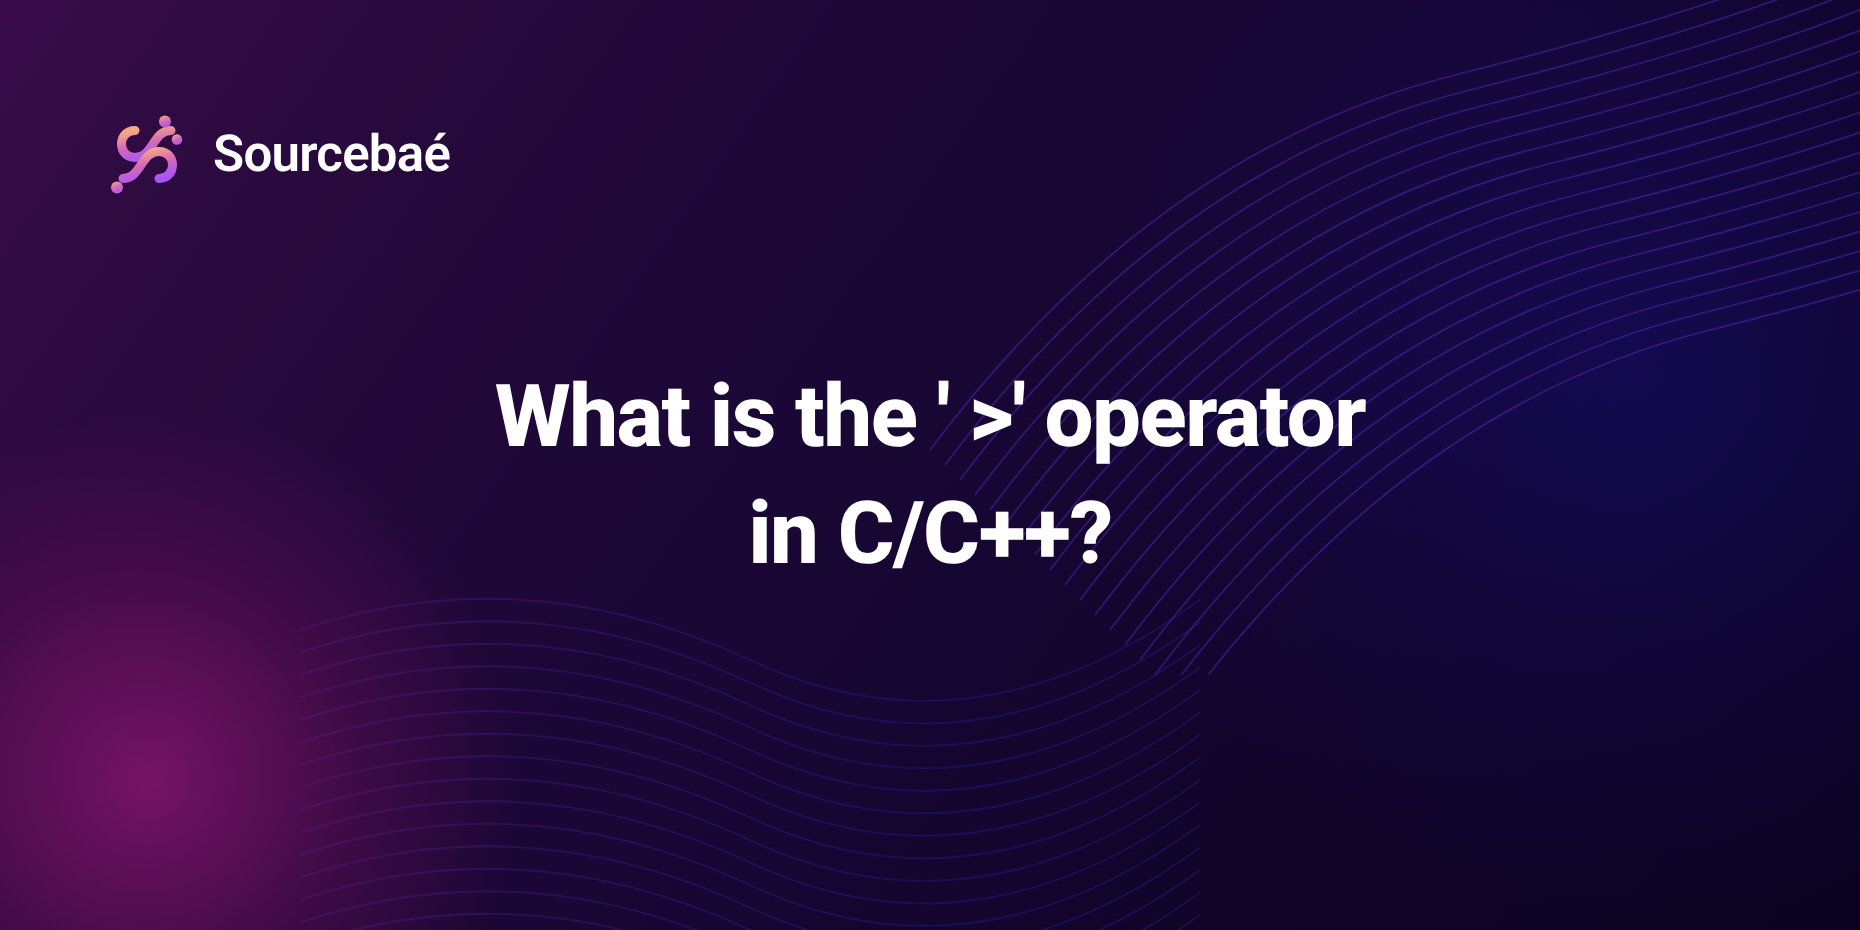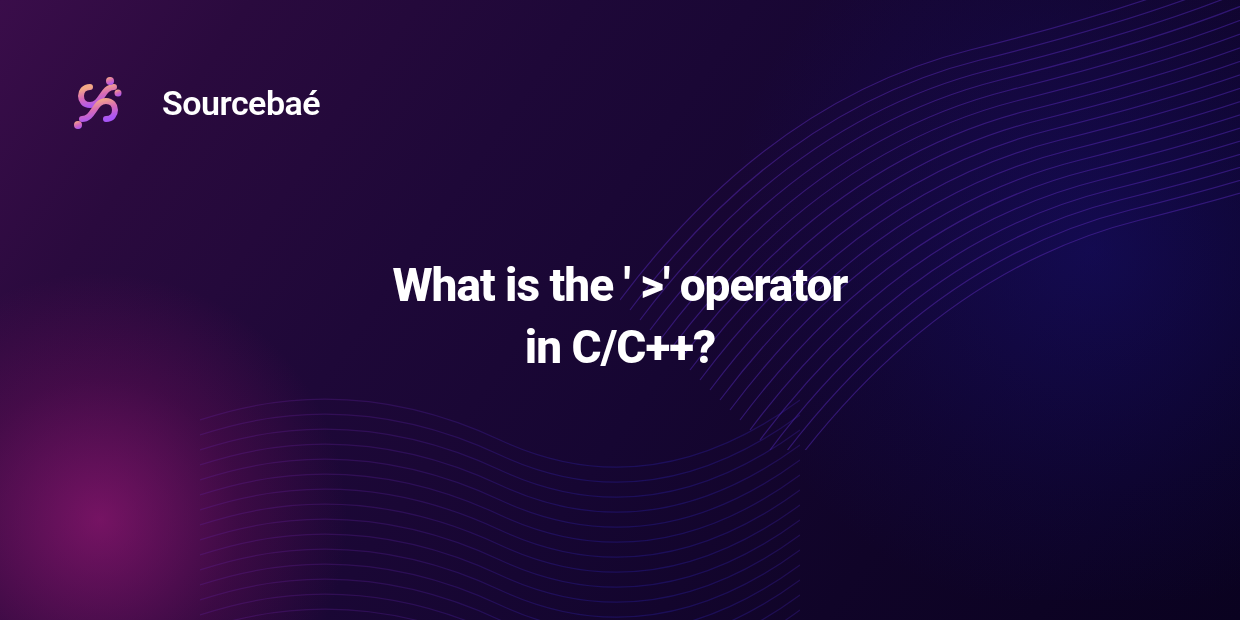--- a/index.html
+++ b/index.html
@@ -74,30 +74,29 @@
       width: 56px;
       height: 56px;
       position: relative;
     }
     
     .brand-text {
       color: #ffffff;
       font-size: 34px;
       font-weight: 600;
       letter-spacing: -0.5px;
-      margin-left: 20px;
     }
     
     .headline {
       position: absolute;
       top: 50%;
       left: 50%;
       transform: translate(-50%, -45%);
       color: #ffffff;
-      font-size: 46px;
+      font-size: 58px;
       font-weight: 800;
       text-align: center;
       line-height: 1.35;
       letter-spacing: -1px;
       width: 90%;
       white-space: pre-line;
     }
   </style>
 </head>
 <body>

